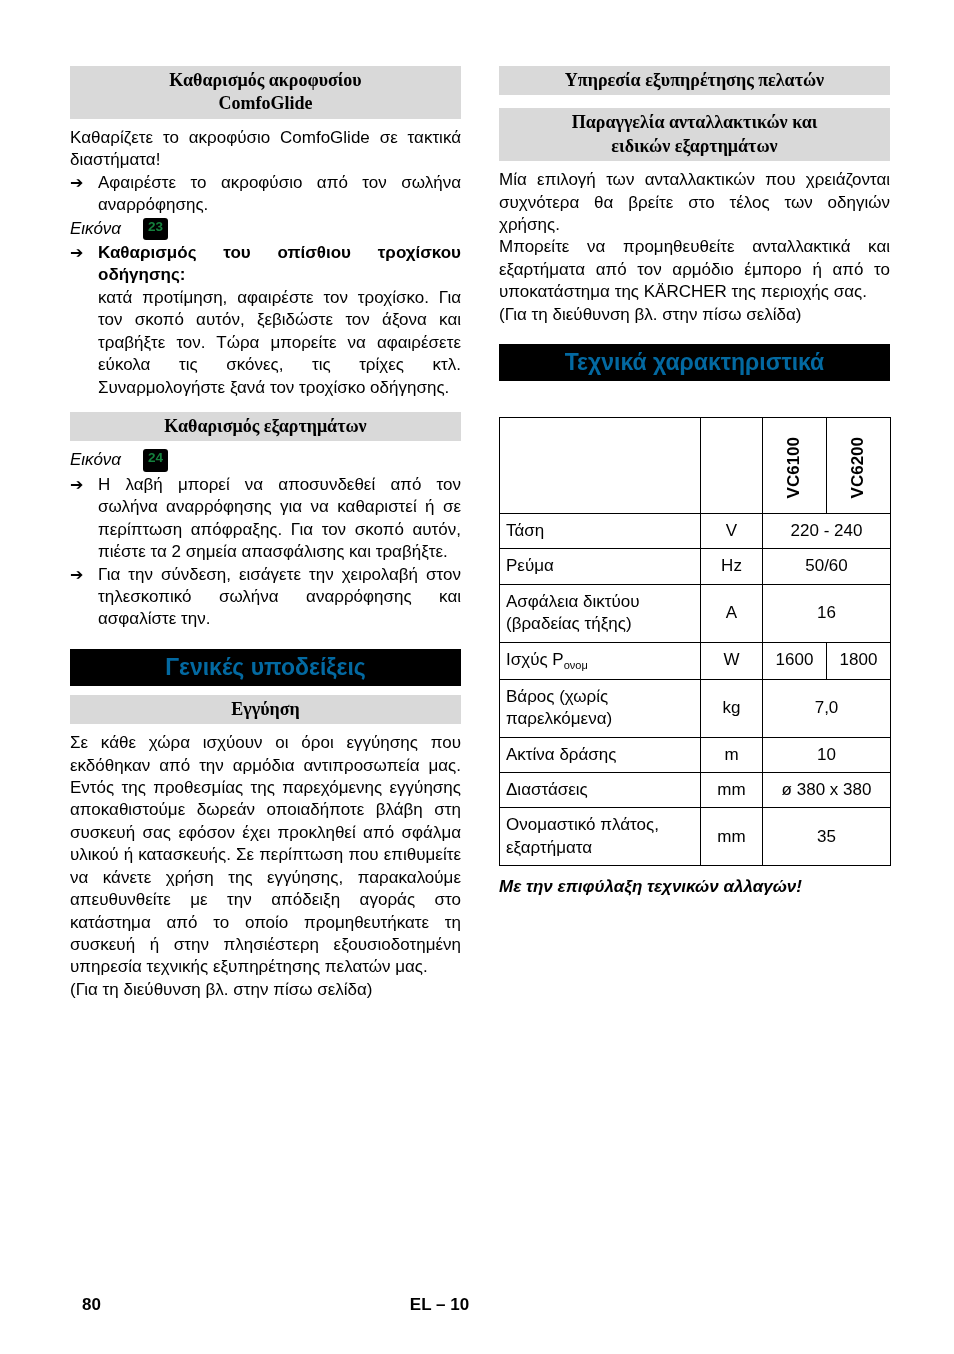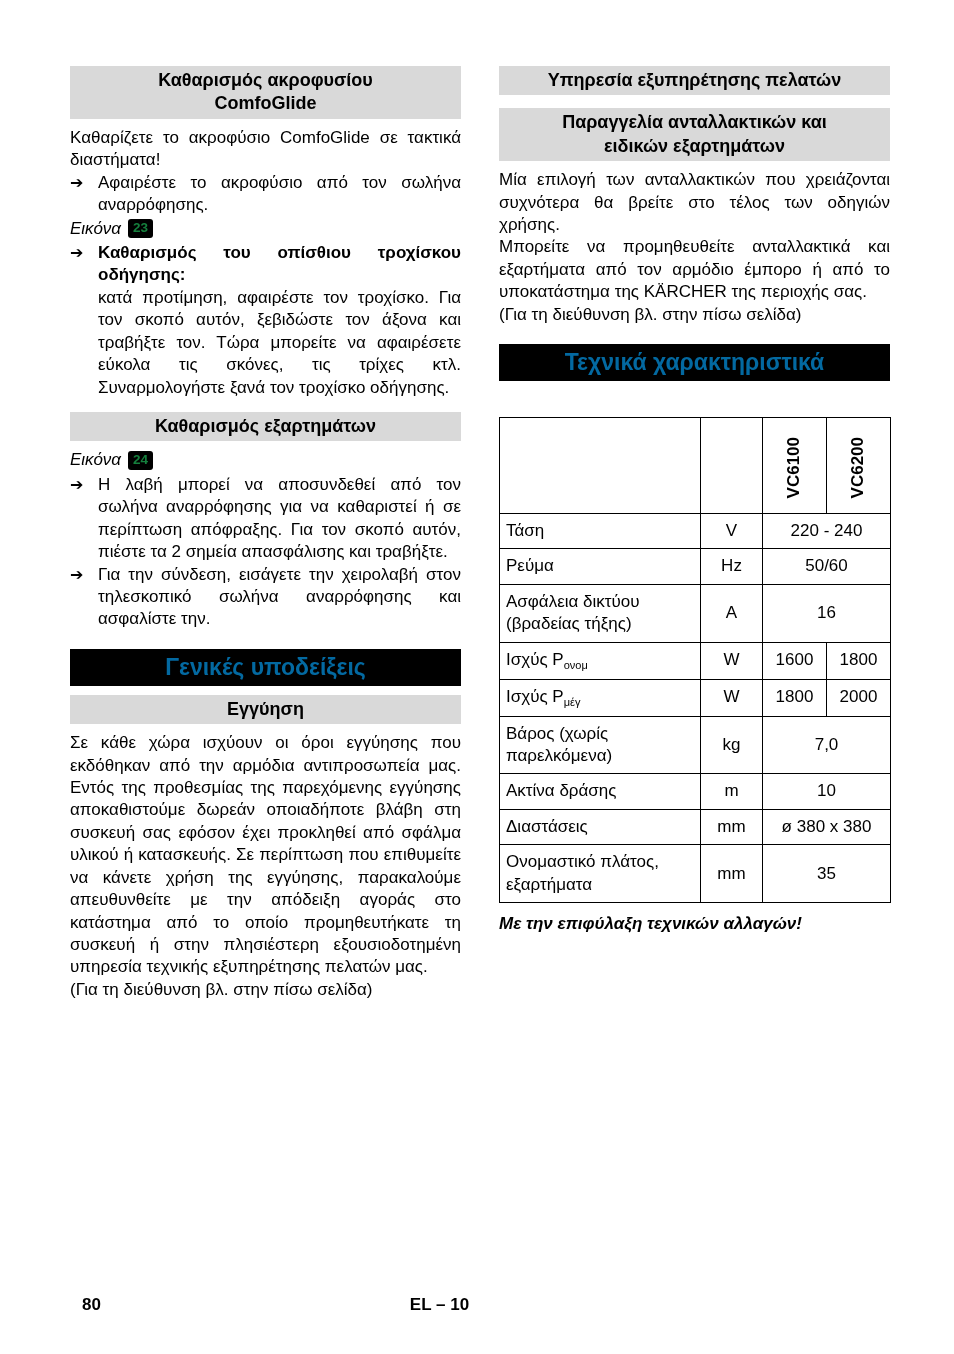--- a/index.html
+++ b/index.html
@@ -9,31 +9,32 @@
     font-family:"Liberation Sans","DejaVu Sans",sans-serif;
     font-size:17px; line-height:1.32; color:#000;
   }
   .columns { position:absolute; top:66px; left:70px; width:820px; display:flex; gap:38px; }
   .col { flex:1; min-width:0; }
 
   .gray-head {
     background:#d9d9d9; font-weight:bold; text-align:center;
     font-size:18px; line-height:1.3; padding:3px 8px; margin:13px 0 8px;
     white-space:pre-line;
+    font-family:Liberation Serif, serif;
   }
   .gray-head.first { margin-top:0; }
   .black-head {
     background:#000; color:#0369a1; font-weight:bold; text-align:center;
     font-size:23px; line-height:1.25; padding:4px 8px; margin:18px 0 9px;
   }
   p.body { text-align:justify; }
   .bullet { display:flex; }
   .arrow { width:28px; flex:none; font-size:16px; }
   .bullet-body { flex:1; text-align:justify; }
-  .fig-line { font-style:italic; display:flex; align-items:center; gap:7px; margin:1px 0 2px; }
+  .fig-line { font-style:italic; display:flex; gap:22px; margin:1px 0 2px; }
   .fig-badge {
     font-style:normal; background:#000; color:#15803d; font-weight:bold;
     font-size:13.5px; line-height:1.25; padding:1px 5px; border-radius:3px;
   }
 
   .specs { border-collapse:collapse; table-layout:fixed; width:391px; margin-top:36px; }
   .specs th, .specs td { border:1.5px solid #000; padding:6px 6px; }
   .specs td.label { vertical-align:middle; text-align:left; }
   .specs td.unit, .specs td.val { text-align:center; vertical-align:middle; }
   .specs th.model { vertical-align:bottom; text-align:center; height:96px; padding-bottom:8px; }
@@ -143,26 +144,20 @@
         <td class="unit">A</td>
         <td class="val" colspan="2">16</td>
       </tr>
       <tr>
         <td class="label"><span>Ισχύς P</span><sub>ονομ</sub></td>
         <td class="unit">W</td>
         <td class="val">1600</td>
         <td class="val">1800</td>
       </tr>
       <tr>
-        <td class="label"><span>Ισχύς P</span><sub>μέγ</sub></td>
-        <td class="unit">W</td>
-        <td class="val">1800</td>
-        <td class="val">2000</td>
-      </tr>
-      <tr>
         <td class="label">Βάρος (χωρίς παρελκόμενα)</td>
         <td class="unit">kg</td>
         <td class="val" colspan="2">7,0</td>
       </tr>
       <tr>
         <td class="label">Ακτίνα δράσης</td>
         <td class="unit">m</td>
         <td class="val" colspan="2">10</td>
       </tr>
       <tr>

